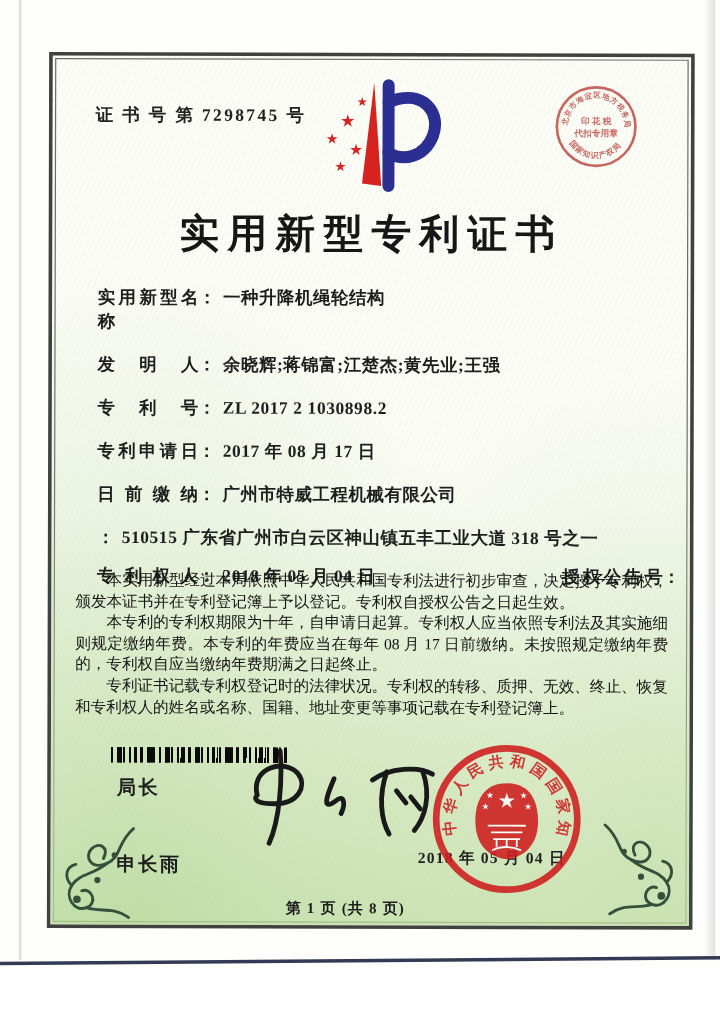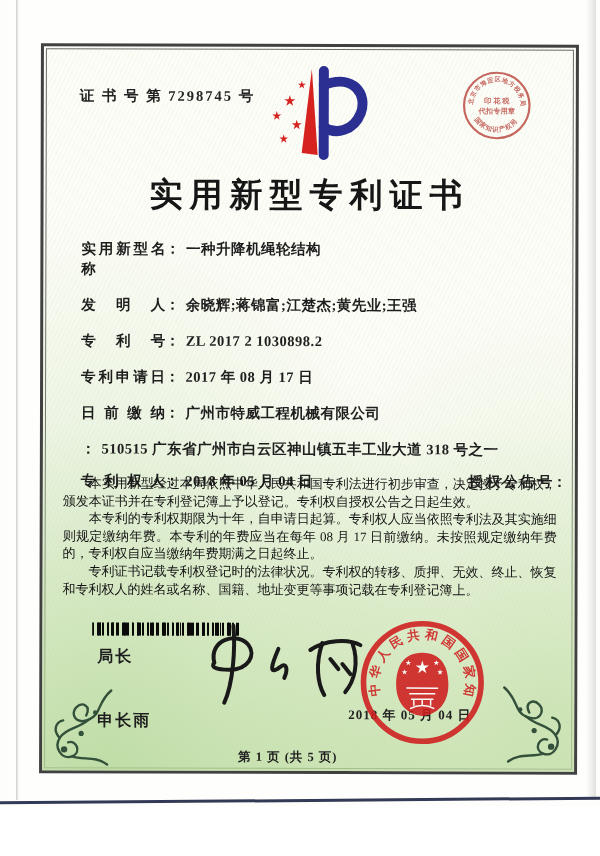--- a/index.html
+++ b/index.html
@@ -154,21 +154,21 @@
         <path d="M51,9 C53,32 51,66 42,86"></path>
         <path d="M96,32 C90,46 85,60 98,50 C104,45 106,52 102,61"></path>
         <path d="M128,33 C142,23 166,21 178,28"></path>
         <path d="M140,26 C133,46 135,66 142,78"></path>
         <path d="M170,26 C177,46 172,64 163,75"></path>
         <path d="M148,42 l8,10"></path>
         <path d="M160,47 l8,10"></path>
       </g>
     </svg>
 
-    <div id="page-num" class="abs">第 1 页 (共 5 页)</div>
+    <div id="page-num" class="abs">第 1 页 (共 8 页)</div>
 
     <div id="seal-date" class="abs">2018 年 05 月 04 日</div>
 
     <svg id="big-seal" class="abs" width="140" height="140" viewBox="0 0 150 150" opacity="0.88">
       <circle cx="75" cy="72" r="63" fill="none" stroke="#cf1d1e" stroke-width="6"></circle>
       <path id="big-arc" d="M30.8,88.1 A47,47 0 1 1 119.2,88.1" fill="none"></path>
       <text font-size="13.5" font-weight="bold" fill="#cf1d1e" letter-spacing="4.5">
         <textPath href="#big-arc" xlink:href="#big-arc" startOffset="2">中华人民共和国国家知识产权局</textPath>
       </text>
       <g>

